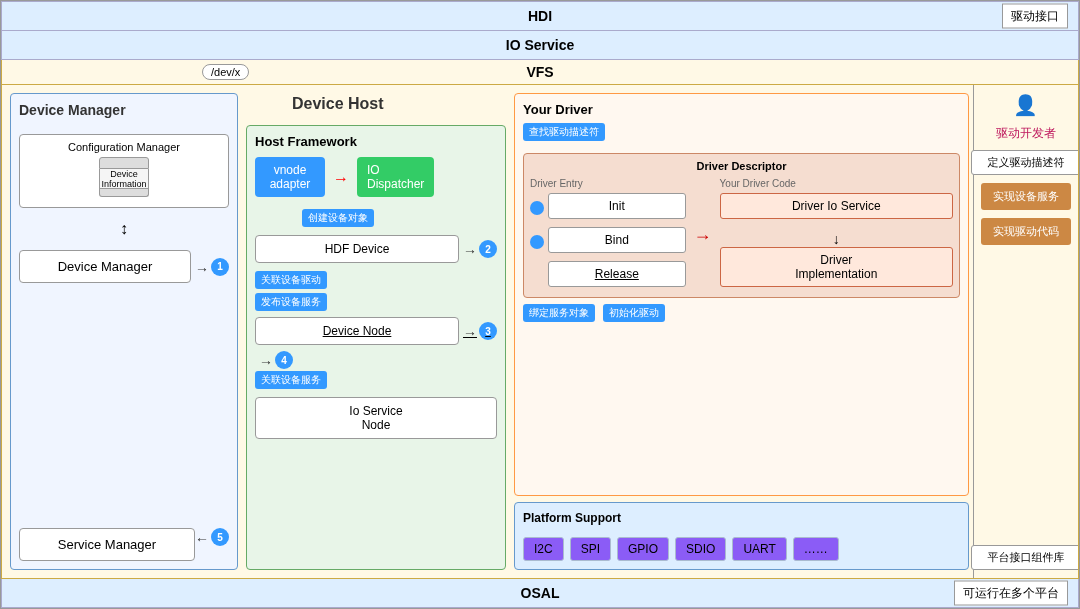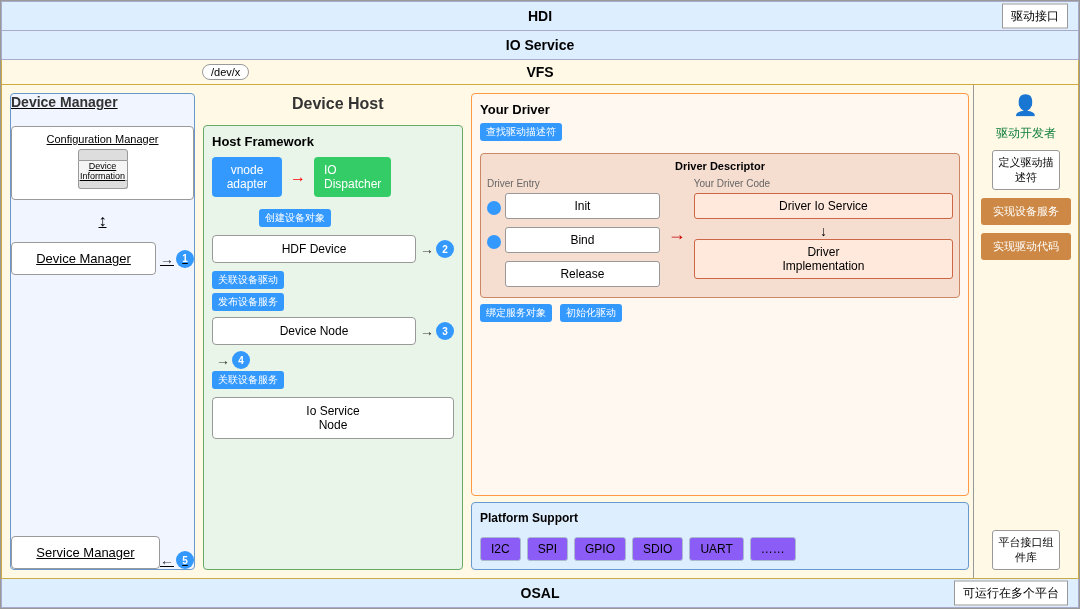--- a/index.html
+++ b/index.html
@@ -76,30 +76,30 @@
       flex: 1;
       display: flex;
       background: #fff9e6;
       border: 1px solid #ccaa44;
       border-top: none;
       position: relative;
     }
 
     
     .left-panel {
-      width: 185px;
+      width: 228px;
       background: #f0f5ff;
       border: 1.5px solid #6699cc;
       border-radius: 4px;
       margin: 8px 4px 8px 8px;
+      padding: 8px;
       display: flex;
       flex-direction: column;
       gap: 12px;
       position: relative;
-      text-decoration: underline;
     }
     .panel-title {
       font-size: 14px;
       font-weight: bold;
       color: #333;
       margin-bottom: 4px;
     }
 
     .config-manager-box {
       border: 1px solid #999;
@@ -302,21 +302,21 @@
       margin-bottom: 4px;
     }
 
     .driver-io-service-box {
       border: 1px solid #cc6644;
       background: #ffe8dc;
       border-radius: 3px;
       padding: 5px;
       text-align: center;
       font-size: 12px;
-      margin-bottom: 4px;
+      margin-bottom: 12px;
     }
 
     .driver-implementation-box {
       border: 1px solid #cc6644;
       background: #ffe8dc;
       border-radius: 3px;
       padding: 5px;
       text-align: center;
       font-size: 12px;
     }
@@ -364,40 +364,40 @@
     }
 
     .person-icon {
       font-size: 20px;
       text-align: center;
     }
 
     .driver-dev-label {
       font-size: 12px;
       text-align: center;
-      color: #15803d;
+      color: #be185d;
     }
 
     .right-btn {
       background: #cc8844;
       color: white;
       border-radius: 3px;
       padding: 6px 4px;
       font-size: 11px;
       text-align: center;
       width: 90px;
     }
 
     .right-label-box {
       border: 1px solid #999;
       border-radius: 3px;
       padding: 4px;
       font-size: 11px;
       text-align: center;
-      width: 68px;
+      width: 110px;
       background: #fff;
     }
 
     
     .osal-bar {
       background: #ddeeff;
       border: 1px solid #aac;
       border-top: none;
       text-align: center;
       padding: 6px;
@@ -521,21 +521,21 @@
         <div style="display:flex; align-items:center; gap:4px;">
           <div class="device-manager-box" style="flex:1;">
             <span>Device Manager</span>
           </div>
           <div style="display:flex;align-items:center;gap:2px;">
             <span style="font-size:14px; color:#333;">→</span>
             <span class="num-badge">1</span>
           </div>
         </div>
 
-        <div style="display:flex; align-items:flex-end; margin-top:auto;">
+        <div style="display:flex; align-items:flex-start; margin-top:auto;">
           <div class="service-manager-box" style="flex:1;">
             <span>Service Manager</span>
           </div>
           <div style="display:flex;align-items:center;gap:2px;">
             <span style="font-size:14px; color:#333;">←</span>
             <span class="num-badge">5</span>
           </div>
         </div>
       </div>
 
@@ -569,21 +569,21 @@
         </div>
 
         <div style="display:flex; align-items:center; gap:4px; margin: 4px 0;">
           <div class="step-arrow-label">关联设备驱动</div>
         </div>
 
         <div style="display:flex; align-items:center; gap:4px; margin-bottom:2px;">
           <div class="step-arrow-label">发布设备服务</div>
         </div>
 
-        <div style="display:flex; align-items:center; gap:4px;">
+        <div style="display:flex; align-items:center; gap:4px;text-decoration:underline;">
           <div class="device-node-box" style="flex:1;">
             <span>Device Node</span>
           </div>
           <div style="display:flex;align-items:center;gap:2px;">
             <span style="font-size:14px; color:#333;">→</span>
             <span class="num-badge">3</span>
           </div>
         </div>
         <div style="display:flex; align-items:center; gap:2px; margin: 2px 0;">
           <span style="font-size:14px; color:#333; margin-left: 4px;">→</span>
@@ -622,21 +622,21 @@
                   <div class="init-box" style="flex:1;">
                     <span>Init</span>
                   </div>
                 </div>
                 <div style="display:flex;align-items:center;gap:4px; margin-bottom:4px;">
                   <span class="blue-dot"></span>
                   <div class="bind-box" style="flex:1;">
                     <span>Bind</span>
                   </div>
                 </div>
-                <div style="display:flex;align-items:center;gap:4px;">
+                <div style="display:flex;align-items:center;gap:4px;text-decoration:underline;">
                   <span style="width:14px;height:14px;display:inline-block;"></span>
                   <div class="release-box" style="flex:1;">
                     <span>Release</span>
                   </div>
                 </div>
               </div>
 
               <div style="display:flex;align-items:center;font-size:18px;color:#cc0000;">→</div>
 
               <div class="your-driver-code-col">

